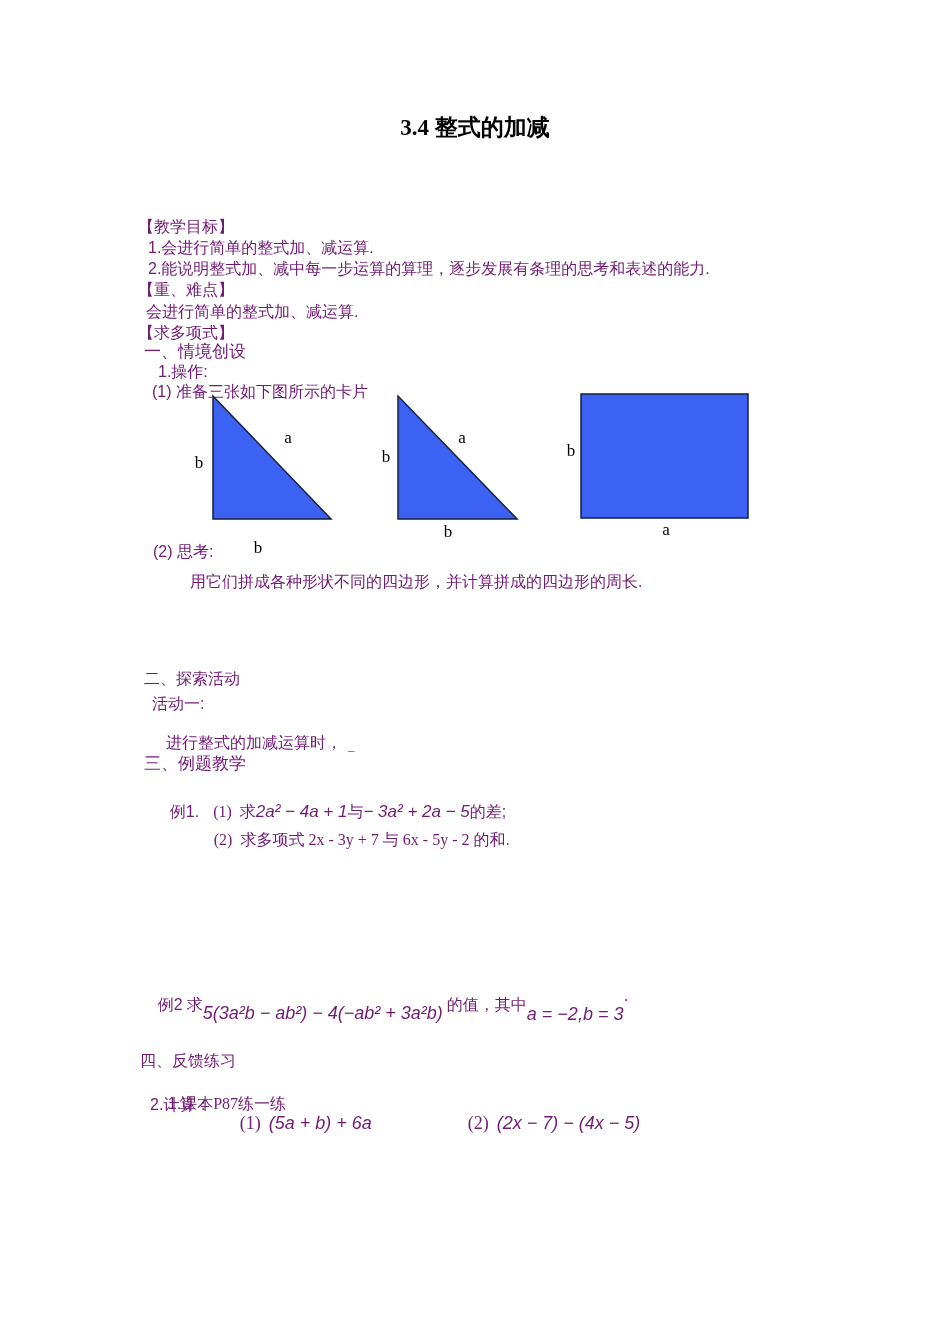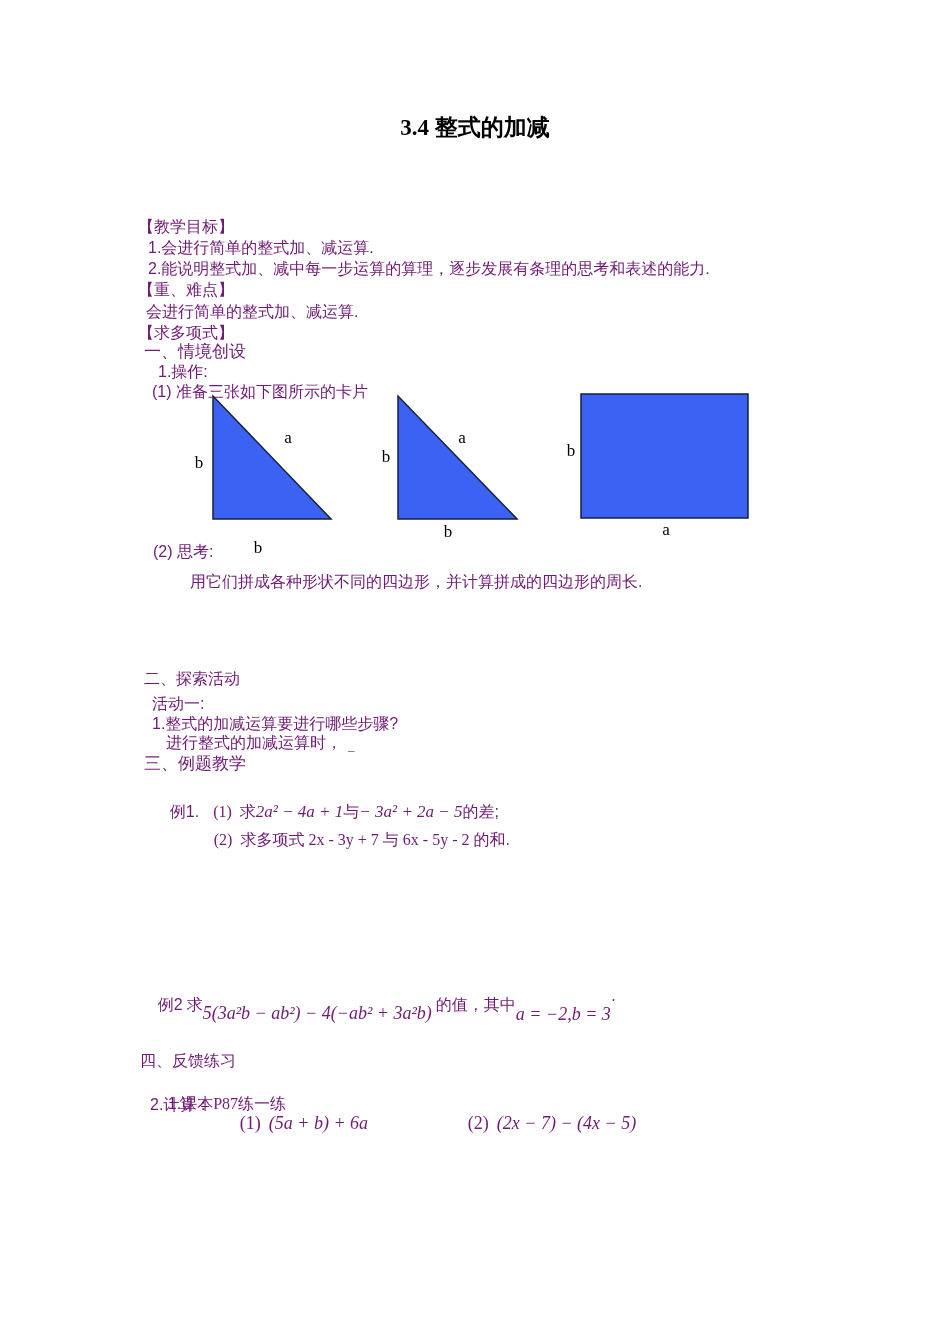--- a/index.html
+++ b/index.html
@@ -25,21 +25,21 @@
     text-align: center;
     font-family: "Liberation Serif", serif;
     font-weight: bold;
   }
   .t1 { top: 112px; font-size: 23px; }
   .t2 { top: 162px; font-size: 28px; }
   .h-sec { font-size: 17px; }
   .h-sec2 { font-size: 16px; }
   .serif { font-family: "Liberation Serif", serif; }
   .math {
-    font-family: Liberation Serif, serif;
+    font-family: Liberation Sans, sans-serif;
     font-style: italic;
     font-size: 17px;
   }
   .math-lg { font-size: 18px; }
   .snum { font-family: "Liberation Serif", serif; font-style: normal; }
   .gap-md { margin-left: 14px; }
   .gap-sm { margin-left: 8px; }
   .gap-xs { margin-left: 4px; }
   .lowered { position: relative; top: 9px; }
   .lowered-sm { position: relative; top: 10px; }
@@ -88,21 +88,20 @@
 
     <text class="fig-label" x="571" y="456" text-anchor="middle">b</text>
     <text class="fig-label" x="666" y="535" text-anchor="middle">a</text>
   </svg>
 
   <div class="line" style="left:153px; top:541px;">(2) 思考:</div>
   <div class="line" style="left:190px; top:571px;">用它们拼成各种形状不同的四边形，并计算拼成的四边形的周长.</div>
 
   <div class="line h-sec2" style="left:144px; top:668px;">二、探索活动</div>
   <div class="line" style="left:152px; top:693px;">活动一:</div>
-  <div class="line" style="left:152px; top:713px;">1.整式的加减运算要进行哪些步骤?</div>
   <div class="line" style="left:166px; top:732px;"><span>进行整式的加减运算时，</span><span class="blank-mark">_</span></div>
 
   <div class="line h-sec" style="left:144px; top:753px;">三、例题教学</div>
 
   <div class="line" style="left:152px; top:780px;">
     <span>例1.</span><span class="snum gap-md">(1)</span><span class="gap-sm">求</span><span class="math">2a² − 4a + 1</span><span>与</span><span class="math">− 3a² + 2a − 5</span><span>的差;</span>
   </div>
 
   <div class="line" style="left:196px; top:808px;">
     <span class="snum">(2)</span><span class="gap-sm">求多项式</span><span class="serif gap-xs">2x - 3y + 7</span><span class="gap-xs">与</span><span class="serif gap-xs">6x - 5y - 2</span><span class="gap-xs">的和.</span>

